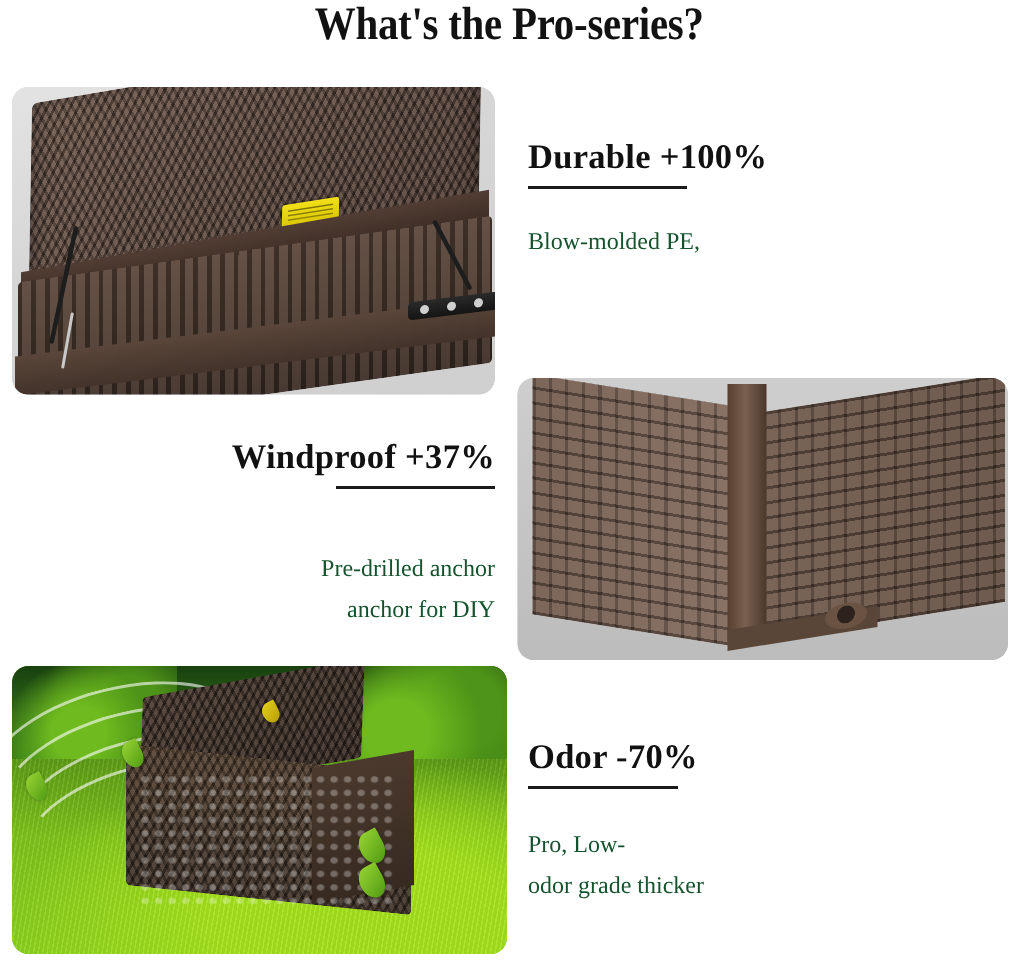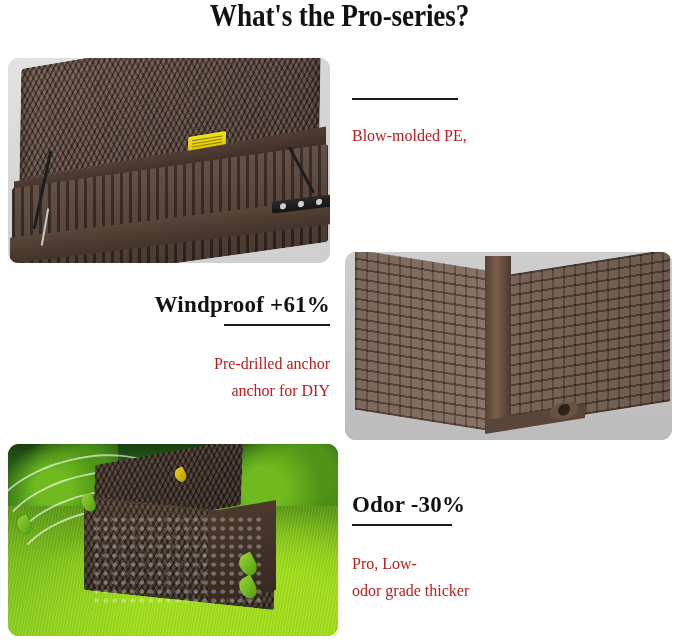--- a/index.html
+++ b/index.html
@@ -212,31 +212,31 @@
     color:#111111;
     white-space:nowrap;
     letter-spacing:0.2px;
   }
   .rule{
     height:2px;background:#1a1a1a;margin-top:6px;
   }
   .body-txt{
     font-family:"Liberation Serif", serif;
     font-size:16px;
-    color:#b91c1c;
+    color:#14532d;
     line-height:27px;
   }
 
   #block1{left:352px;top:92px;width:300px;text-align:left;}
   #block1 .rule{width:106px;}
   #block1 .body-txt{margin-top:22px;}
 
   #block2{left:30px;top:292px;width:300px;text-align:right;}
   #block2 .rule{width:106px;margin-left:auto;}
-  #block2 .body-txt{margin-top:24px;}
+  #block2 .body-txt{margin-top:40px;}
 
   #block3{left:352px;top:492px;width:300px;text-align:left;}
   #block3 .rule{width:100px;}
   #block3 .body-txt{margin-top:24px;}
 </style>
 </head>
 <body>
 
 <div class="page">
 
@@ -253,28 +253,29 @@
     <div class="strut-rod r1"></div>
     <div class="strut s2"></div>
     <div class="hinge">
       <i style="left:8px"></i>
       <i style="left:26px"></i>
       <i style="left:44px"></i>
     </div>
   </div>
 
   <div class="block" id="block1">
+    <div class="head">Durable +100%</div>
     <div class="rule"></div>
     <div class="body-txt">
       <div>Blow-molded PE,</div>
     </div>
   </div>
 
   <div class="block" id="block2">
-    <div class="head">Windproof +61%</div>
+    <div class="head">Windproof +37%</div>
     <div class="rule"></div>
     <div class="body-txt">
       <div>Pre-drilled anchor</div>
       <div>anchor for DIY</div>
     </div>
   </div>
 
   <div class="photo" id="photo2">
     <div class="bg"></div>
     <div class="face-l"></div>
@@ -298,21 +299,21 @@
     <div class="box-body"></div>
     <div class="box-side"></div>
     <div class="mist"></div>
     <div class="leaf l1"></div>
     <div class="leaf l2"></div>
     <div class="leaf l3"></div>
     <div class="leaf l4"></div>
   </div>
 
   <div class="block" id="block3">
-    <div class="head">Odor -30%</div>
+    <div class="head">Odor -70%</div>
     <div class="rule"></div>
     <div class="body-txt">
       <div>Pro, Low-</div>
       <div>odor grade thicker</div>
     </div>
   </div>
 
 </div>
 
 </body></html>

